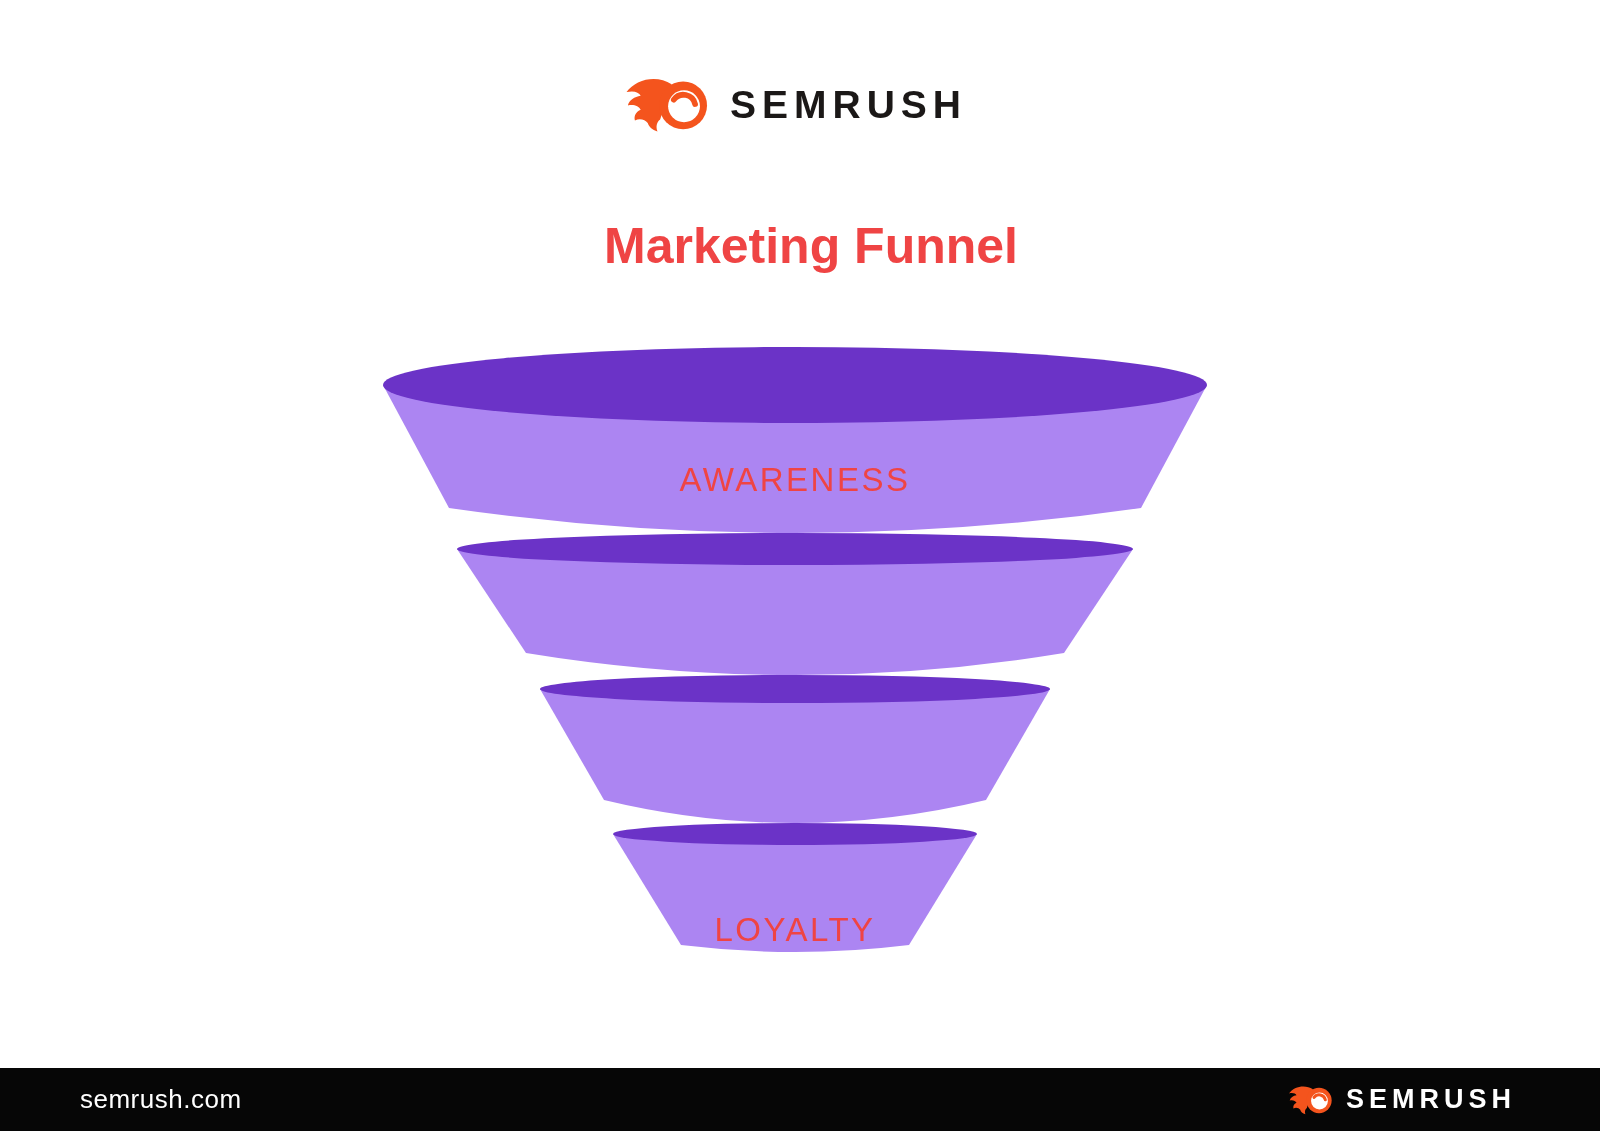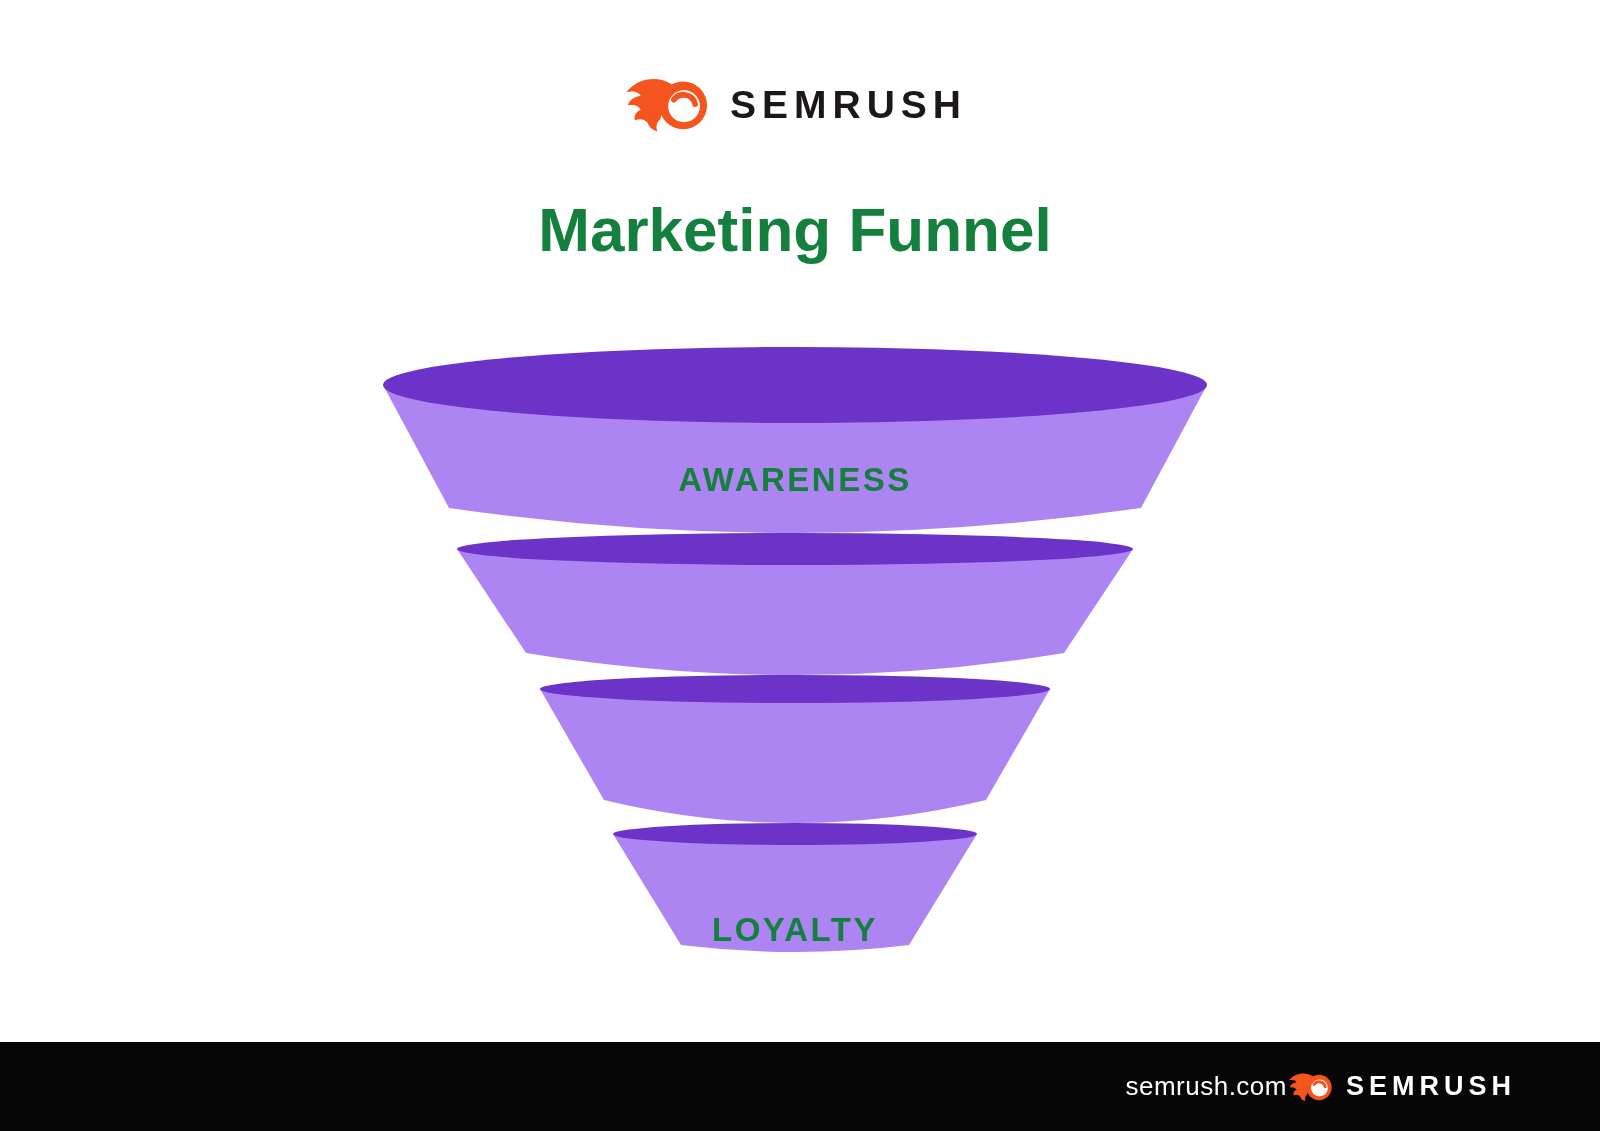--- a/index.html
+++ b/index.html
@@ -31,64 +31,64 @@
     line-height: 1;
     white-space: nowrap;
   }
 
   
   .title {
     position: absolute;
     left: 795px;
     top: 192px;
     transform: translateX(-50%);
-    margin: 0;
-    font-size: 62px;
+    margin: 16px;
+    font-size: 50px;
     font-weight: bold;
     letter-spacing: 0px;
-    color: #15803d;
+    color: #ef4444;
     white-space: nowrap;
     line-height: 76px;
   }
 
   
   .funnel-svg {
     position: absolute;
     left: 0;
     top: 0;
     width: 1600px;
     height: 1131px;
   }
   .stage-label {
     position: absolute;
     left: 795px;
     transform: translateX(-50%);
-    color: #15803d;
+    color: #ef4444;
     font-size: 33px;
-    font-weight: 700;
+    font-weight: 400;
     letter-spacing: 2.5px;
     line-height: 38px;
     white-space: nowrap;
   }
   .label-awareness     { top: 461px; }
   .label-consideration { top: 599px; }
   .label-conversion    { top: 738px; }
   .label-loyalty       { top: 879px; margin-top: 32px; }
 
   
   .footer {
     position: absolute;
     left: 0;
     right: 0;
     bottom: 0;
-    height: 89px;
+    height: 63px;
     background: #060606;
     display: flex;
     align-items: center;
-    justify-content: flex-end;
+    justify-content: space-between;
     padding: 0 84px 0 80px;
     box-sizing: border-box;
   }
   .footer-website {
     color: #ffffff;
     font-size: 26px;
     letter-spacing: 0.5px;
   }
   .footer-logo {
     display: flex;

